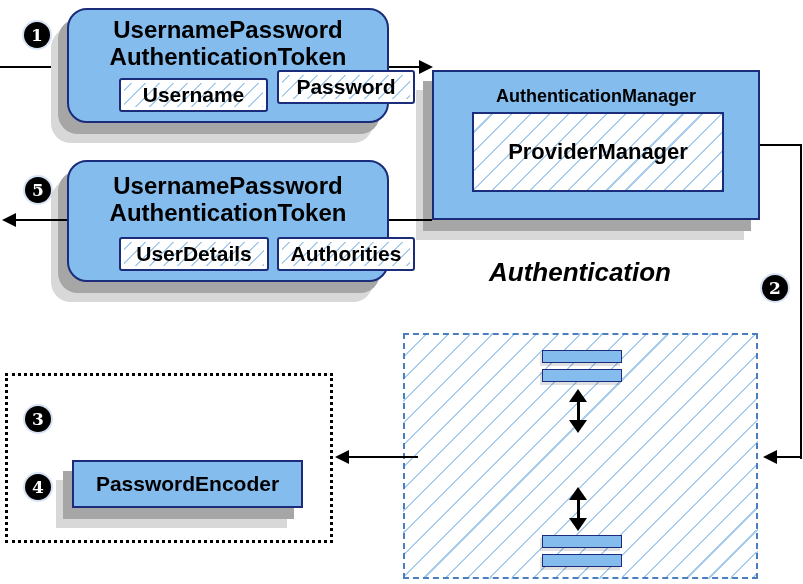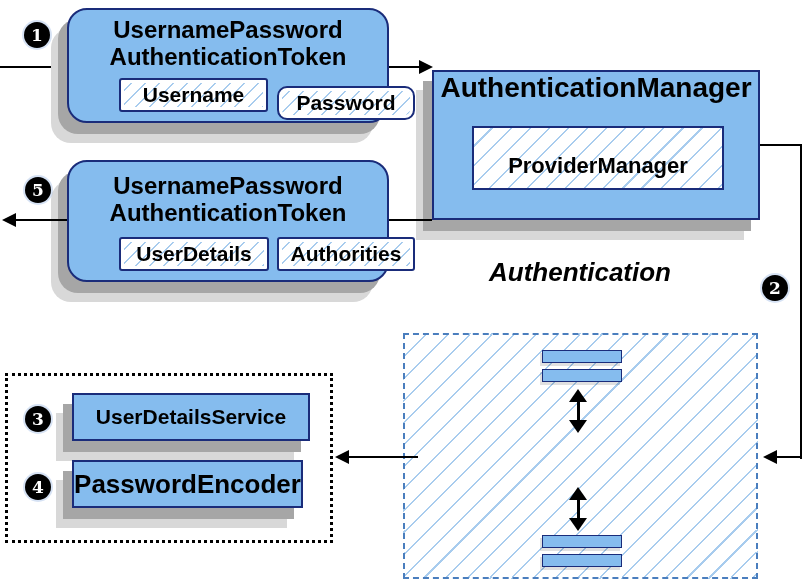--- a/index.html
+++ b/index.html
@@ -75,29 +75,29 @@
 
   <div class="hline" style="left:0;top:66px;width:67px;"></div>
   <div class="num-marker" style="left:24px;top:22px;">1</div>
 
   <div class="blue-box rounded" style="left:67px;top:8px;width:322px;height:115px;">
     <div class="token-title" style="top:6px;">
       <span style="display:block;">UsernamePassword</span>
       <span style="display:block;">AuthenticationToken</span>
     </div>
     <div class="field-box hatch-fine" style="left:12px;top:68px;width:149px;">Username</div>
-    <div class="field-box hatch-fine" style="left:170px;top:76px;width:138px;border-radius:10px;">Password</div>
+    <div class="field-box hatch-fine" style="left:170px;top:60px;width:138px;">Password</div>
   </div>
 
   <div class="hline" style="left:389px;top:66px;width:31px;"></div>
   <div class="arrow-right" style="left:419px;top:60px;"></div>
 
   <div class="blue-box" style="left:432px;top:70px;width:328px;height:150px;">
-    <div class="component-label" style="position:absolute;left:0;right:0;top:0;font-size:28px;">AuthenticationManager</div>
-    <div class="hatch-med component-label" style="position:absolute;left:38px;top:54px;width:252px;height:64px;border:2px solid var(--box-border);font-size:22px;line-height:76px;">ProviderManager</div>
+    <div class="component-label" style="position:absolute;left:0;right:0;top:14px;font-size:18px;">AuthenticationManager</div>
+    <div class="hatch-med component-label" style="position:absolute;left:38px;top:40px;width:252px;height:80px;border:2px solid var(--box-border);font-size:22px;line-height:76px;">ProviderManager</div>
   </div>
 
   <div class="hline" style="left:389px;top:219px;width:43px;"></div>
 
   <div class="blue-box rounded" style="left:67px;top:160px;width:322px;height:122px;">
     <div class="token-title" style="top:10px;">
       <span style="display:block;">UsernamePassword</span>
       <span style="display:block;">AuthenticationToken</span>
     </div>
     <div class="field-box hatch-fine" style="left:170px;top:75px;width:138px;">Authorities</div>
@@ -138,18 +138,17 @@
 
   <div class="provider-bar" style="top:535px;"></div>
   <div class="provider-bar" style="top:554px;"></div>
 
   <div class="hline" style="left:337px;top:456px;width:81px;"></div>
   <div class="arrow-left" style="left:335px;top:450px;"></div>
 
   <div style="position:absolute;left:5px;top:373px;width:328px;height:170px;border:3px dotted #000;"></div>
 
   <div class="num-marker" style="left:25px;top:406px;">3</div>
-  <div class="blue-box component-label" style="left:72px;top:393px;width:238px;height:48px;font-size:21px;line-height:44px;">UserDetailsService</div>
 
   <div class="num-marker" style="left:25px;top:474px;">4</div>
-  <div class="blue-box component-label" style="left:72px;top:460px;width:231px;height:48px;font-size:26px;line-height:44px;">PasswordEncoder</div>
+  <div class="blue-box component-label" style="left:72px;top:460px;width:231px;height:48px;font-size:21px;line-height:44px;">PasswordEncoder</div>
 
 </div>
 
 </body></html>

